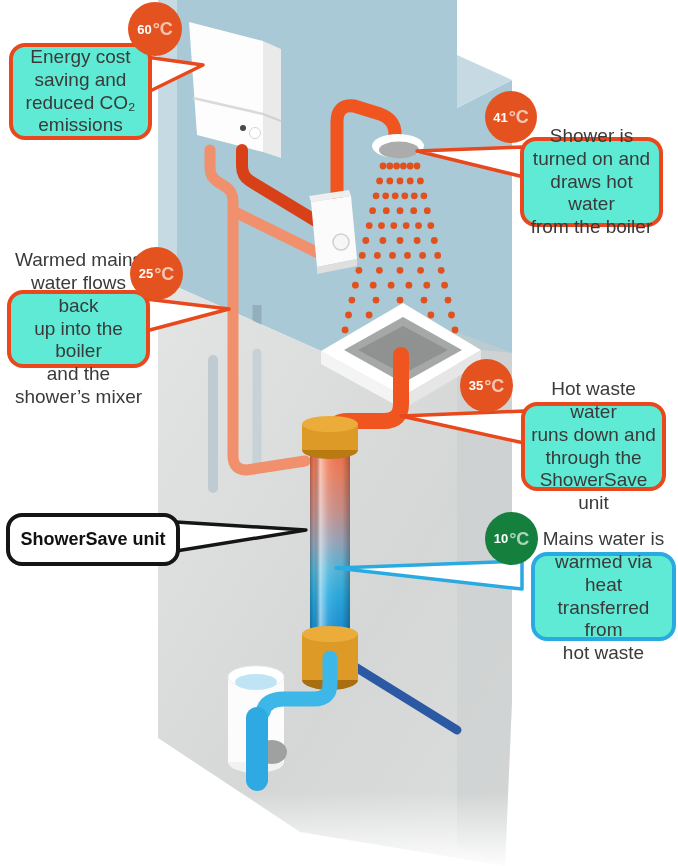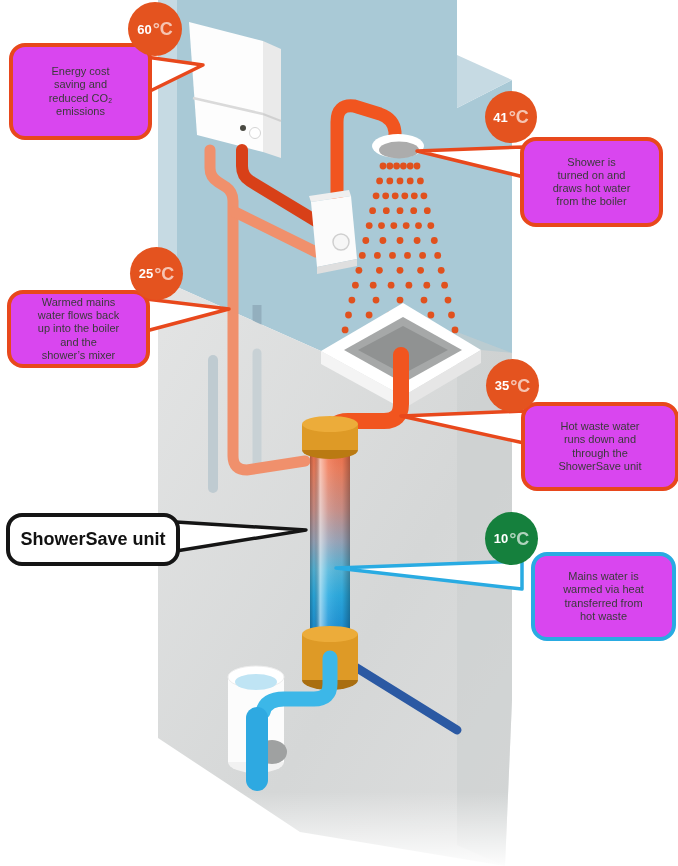--- a/index.html
+++ b/index.html
@@ -2,23 +2,23 @@
 <html><head>
 <meta charset="utf-8">
 <style>
   html,body{margin:0;padding:0;background:#ffffff;}
   .stage{
     position:relative;width:678px;height:866px;background:#ffffff;overflow:hidden;
     font-family:"Liberation Sans","DejaVu Sans",sans-serif;
   }
   .stage svg{position:absolute;left:0;top:0;z-index:1;}
   .callout{
-    position:absolute;z-index:2;background:#d946ef;border:4px solid #E8481C;
+    position:absolute;z-index:2;background:#5eead4;border:4px solid #E8481C;
     border-radius:16px;display:flex;align-items:center;justify-content:center;
-    text-align:center;font-size:11px;line-height:1.2;color:#3a3a3a;
+    text-align:center;font-size:19px;line-height:1.2;color:#3a3a3a;
     box-sizing:border-box;padding:4px 2px;
   }
   .callout .ct{white-space:pre-line;}
   .callout.cold{border-color:#29ABE2;margin-left:12px;}
   .label-box{
     position:absolute;z-index:2;background:#ffffff;border:4px solid #151515;
     border-radius:16px;display:flex;align-items:center;justify-content:center;
     text-align:center;font-weight:bold;font-size:18px;color:#111;
     box-sizing:border-box;
   }
@@ -26,26 +26,26 @@
     position:absolute;z-index:3;border-radius:50%;background:#E4531F;color:#fff;
     display:flex;align-items:center;justify-content:center;box-sizing:border-box;
     font-weight:bold;
   }
   .badge .bv{font-size:13px;line-height:1;}
   .badge .bu{font-size:18px;line-height:1;opacity:.66;margin-left:1px;}
   .badge.cold{background:#15803d;}
   #b1{left:128px;top:2px;width:54px;height:54px;}
   #b2{left:485px;top:91px;width:52px;height:52px;}
   #b3{left:130px;top:247px;width:53px;height:53px;text-align:center;}
-  #b4{left:486px;top:359px;width:53px;height:53px;}
+  #b4{left:460px;top:359px;width:53px;height:53px;}
   #b5{left:485px;top:512px;width:53px;height:53px;}
   #c1{left:9px;top:43px;width:143px;height:97px;}
   #c2{left:520px;top:137px;width:143px;height:90px;}
   #c3{left:7px;top:290px;width:143px;height:78px;}
-  #c4{left:521px;top:402px;width:158px;height:89px;}
+  #c4{left:521px;top:402px;width:145px;height:89px;}
   #c5{left:519px;top:552px;width:145px;height:89px;}
   #lab{left:6px;top:513px;width:174px;height:53px;}
 </style>
 </head>
 <body>
 
 <div class="stage">
 
   <svg width="678" height="866" viewBox="0 0 678 866">
     <defs>

